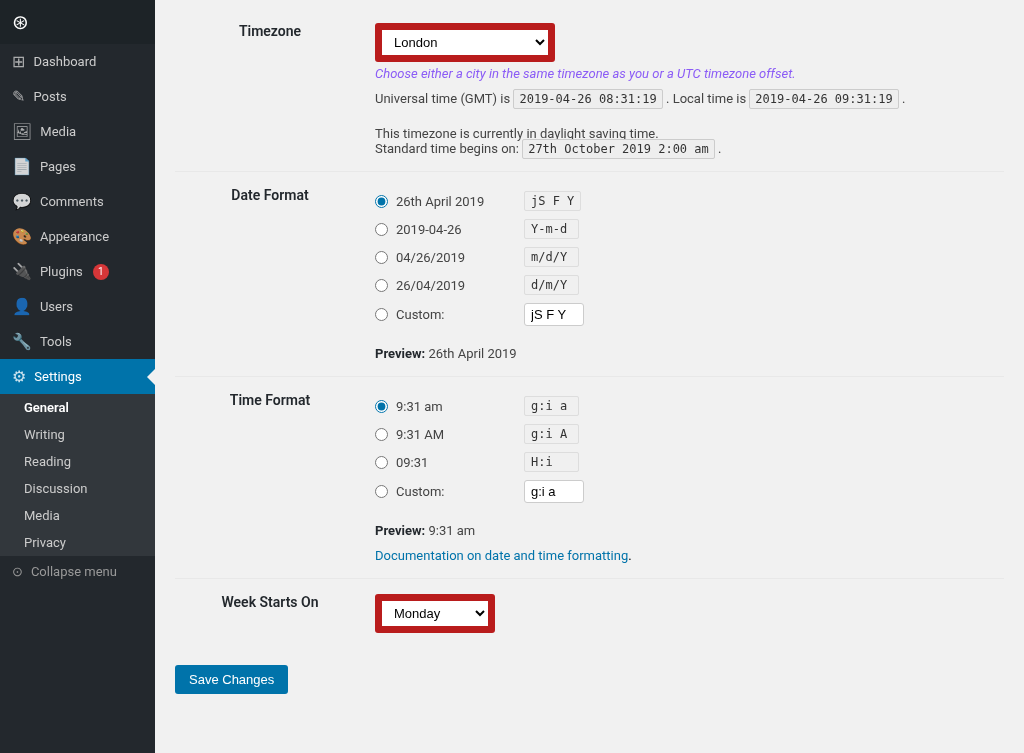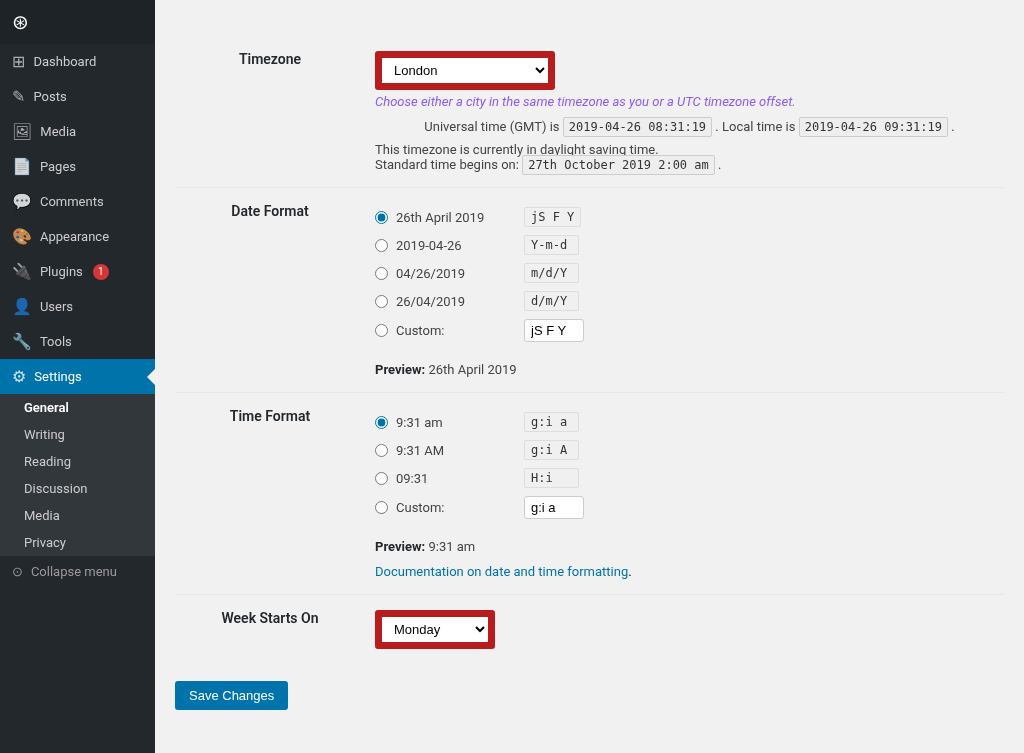--- a/index.html
+++ b/index.html
@@ -76,21 +76,21 @@
       padding: 8px 12px;
       color: #999;
       cursor: pointer;
       font-size: 13px;
     }
 
     
     #main {
       flex: 1;
       overflow-y: auto;
-      padding: 36px 20px 20px 20px;
+      padding: 8px 20px 20px 20px;
     }
 
     .form-table {
       width: 100%;
       border-collapse: collapse;
     }
     .form-table tr > th {
       width: 200px;
       padding: 15px 10px 15px 0;
       vertical-align: top;
@@ -120,34 +120,33 @@
       color: #8b5cf6;
       font-size: 13px;
       margin-top: 4px;
       font-style: italic;
     }
 
     .gmt-info {
       margin-top: 10px;
       font-size: 13px;
       color: #444;
-      text-align: center;
     }
     .code-inline {
       background: #eee;
       border: 1px solid #ccc;
       border-radius: 2px;
       padding: 2px 5px;
       font-family: monospace;
       font-size: 12px;
       color: #333;
     }
 
     .daylight-info {
-      margin-top: 8px;
+      margin-top: 20px;
       font-size: 13px;
       color: #444;
     }
 
     
     .radio-row {
       display: flex;
       align-items: center;
       gap: 8px;
       padding: 4px 0;

